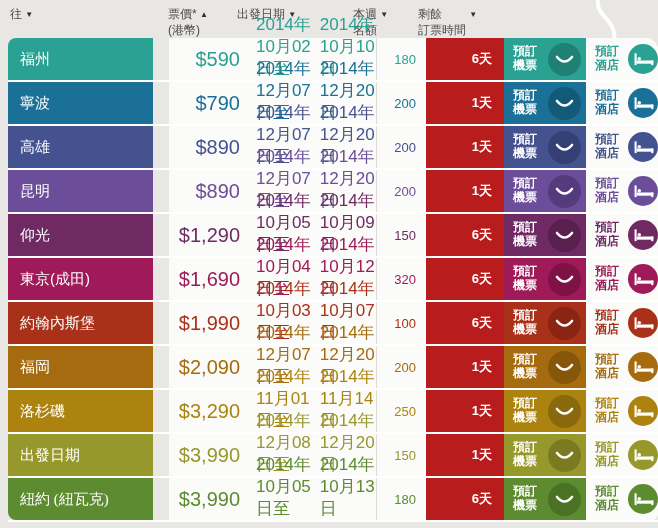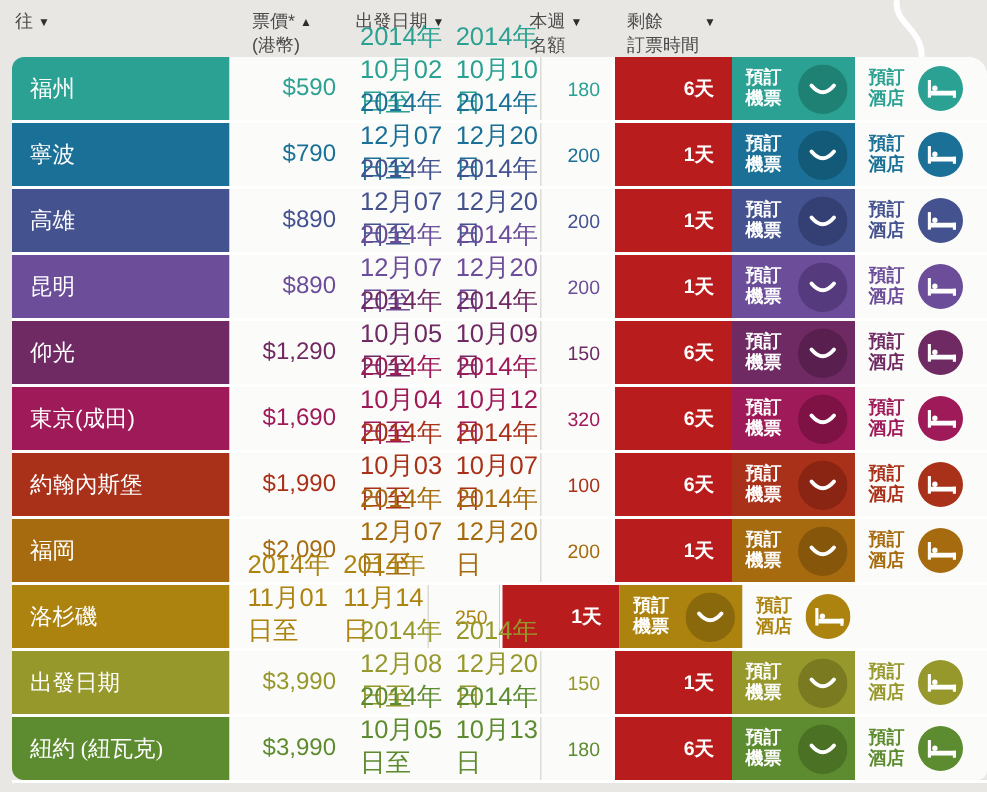--- a/index.html
+++ b/index.html
@@ -13,21 +13,21 @@
   .hcol{position:absolute;top:7px;font-size:12px;color:#4a4a4a;line-height:1.3;cursor:pointer;white-space:nowrap;}
   .tri{font-size:8px;color:#2e2e2e;vertical-align:1px;}
   .tri.spaced{margin-left:24px;}
   
   .curve{position:absolute;left:590px;top:0;}
   
   .table{position:absolute;left:8px;top:38px;width:650px;}
   .row{display:flex;height:44px;box-sizing:border-box;border-bottom:2px solid #fff;}
   .cell{display:flex;align-items:center;box-sizing:border-box;height:100%;}
   .name{width:145px;background:var(--row);color:#fff;font-size:15px;padding-left:12px;cursor:pointer;}
-  .price{width:75px;background:#fbfbf9;color:var(--row);font-size:16px;justify-content:flex-end;padding-right:4px;}
+  .price{width:75px;background:#fbfbf9;color:var(--row);font-size:20px;justify-content:flex-end;padding-right:4px;margin-left:16px;}
   .date{width:132px;background:#fbfbf9;color:var(--row);font-size:17px;flex-direction:row;align-items:flex-end;justify-content:center;padding-left:12px;line-height:1.3;}
   .quota{width:48px;background:#fbfbf9;color:var(--row);font-size:13px;justify-content:flex-end;padding-right:8px;border-left:1px solid #dedbd6;}
   .remaining{width:80px;background:#b91c1c;color:#fff;font-weight:bold;font-size:13px;justify-content:flex-end;padding-right:12px;border-left:2px solid #fff;}
   .btnlabel{display:flex;flex-direction:column;font-size:12px;font-weight:bold;line-height:1.15;align-items:center;}
   .flight{width:82px;background:var(--row);color:#fff;justify-content:space-between;padding:0 5px 0 9px;cursor:pointer;}
   .hotel{flex:1;background:#fbfbf9;color:var(--row);justify-content:flex-start;gap:9px;padding-left:9px;cursor:pointer;}
   .smile svg,.bed svg{display:block;}
   .row.first .name{border-top-left-radius:8px;align-items:center;}
   .row.last  .name{border-bottom-left-radius:8px;font-family:Liberation Serif, serif;}
   .row.first .hotel{border-top-right-radius:12px;}
@@ -450,20 +450,23 @@
           </g>
         </svg>
       </span>
     </div>
   </div>
 
   <div class="row" style="--row: #ac830f; --row-dark: #8a690c;">
     <div class="cell name">
       <span>洛杉磯</span>
     </div>
+    <div class="cell price">
+      <span>$3,290</span>
+    </div>
     <div class="cell date">
       <span>2014年11月01日至</span>
       <span>2014年11月14日</span>
     </div>
     <div class="cell quota">
       <span>250</span>
     </div>
     <div class="cell remaining">
       <span>1天</span>
     </div>

